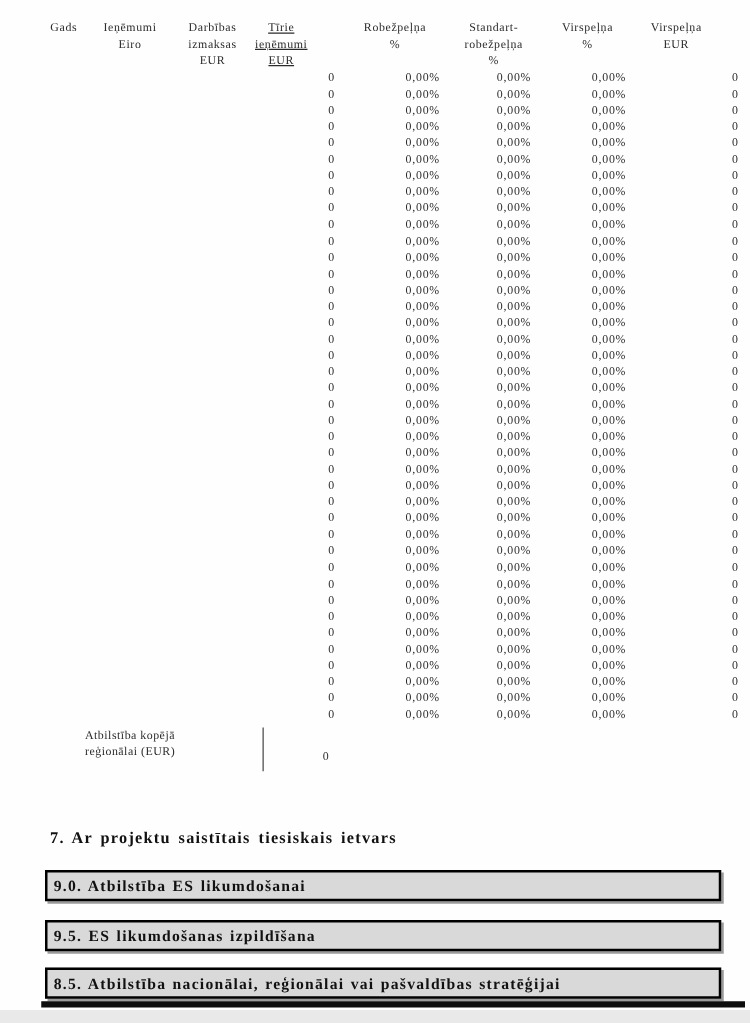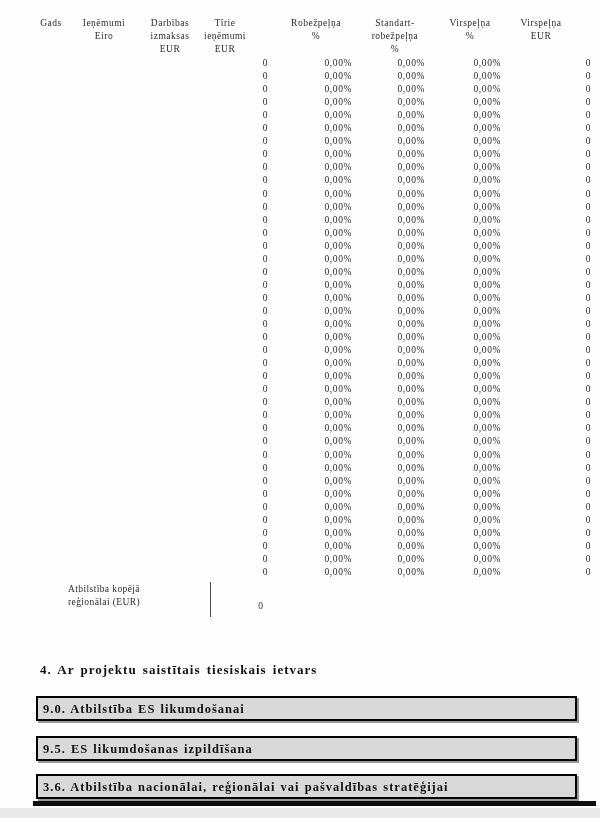--- a/index.html
+++ b/index.html
@@ -56,21 +56,21 @@
 </style>
 </head>
 <body>
 
 <div id="page">
 
   <div id="table-region">
       <div class="col-header" style="left: -4px; width: 110px;">Gads</div>
       <div class="col-header" style="left: 49px; width: 110px;">Ieņēmumi<br>Eiro</div>
       <div class="col-header" style="left: 115px; width: 110px;">Darbības<br>izmaksas<br>EUR</div>
-      <div class="col-header" style="left: 170px; width: 110px;">Tīrie<br>ieņēmumi<br>EUR</div>
+      <div class="col-header" style="left: 170px; width: 110px; text-decoration: underline;">Tīrie<br>ieņēmumi<br>EUR</div>
       <div class="col-header" style="left: 261px; width: 110px;">Robežpeļņa<br>%</div>
       <div class="col-header" style="left: 340px; width: 110px;">Standart-<br>robežpeļņa<br>%</div>
       <div class="col-header" style="left: 415px; width: 110px;">Virspeļņa<br>%</div>
       <div class="col-header" style="left: 486px; width: 110px;">Virspeļņa<br>EUR</div>
       <div class="cell" style="top: 57px; width: 268px;">0</div>
       <div class="cell" style="top: 57px; width: 352px;">0,00%</div>
       <div class="cell" style="top: 57px; width: 425px;">0,00%</div>
       <div class="cell" style="top: 57px; width: 501px;">0,00%</div>
       <div class="cell" style="top: 57px; width: 591px;">0</div>
       <div class="cell" style="top: 70.05px; width: 268px;">0</div>
@@ -270,29 +270,29 @@
       <div class="cell" style="top: 565.95px; width: 591px;">0</div>
     </div>
 
   <div class="summary-label">
     <span>Atbilstība kopējā</span><br>
     <span>reģionālai (EUR)</span>
   </div>
   <div class="summary-vline"></div>
   <div class="summary-value">0</div>
 
-  <div class="section-heading">4. Ar projektu saistītais tiesiskais ietvars</div>
+  <div class="section-heading">7. Ar projektu saistītais tiesiskais ietvars</div>
 
   <div class="sub-box" id="box-61">
     <div class="sub-label">9.0. Atbilstība ES likumdošanai</div>
   </div>
 
   <div class="sub-box" id="box-62">
     <div class="sub-label">9.5. ES likumdošanas izpildīšana</div>
   </div>
 
   <div class="sub-box" id="box-63">
-    <div class="sub-label">3.6. Atbilstība nacionālai, reģionālai vai pašvaldības stratēģijai</div>
+    <div class="sub-label">8.5. Atbilstība nacionālai, reģionālai vai pašvaldības stratēģijai</div>
   </div>
 
   <div class="bottom-bar"></div>
 
 </div>
 
 </body></html>

